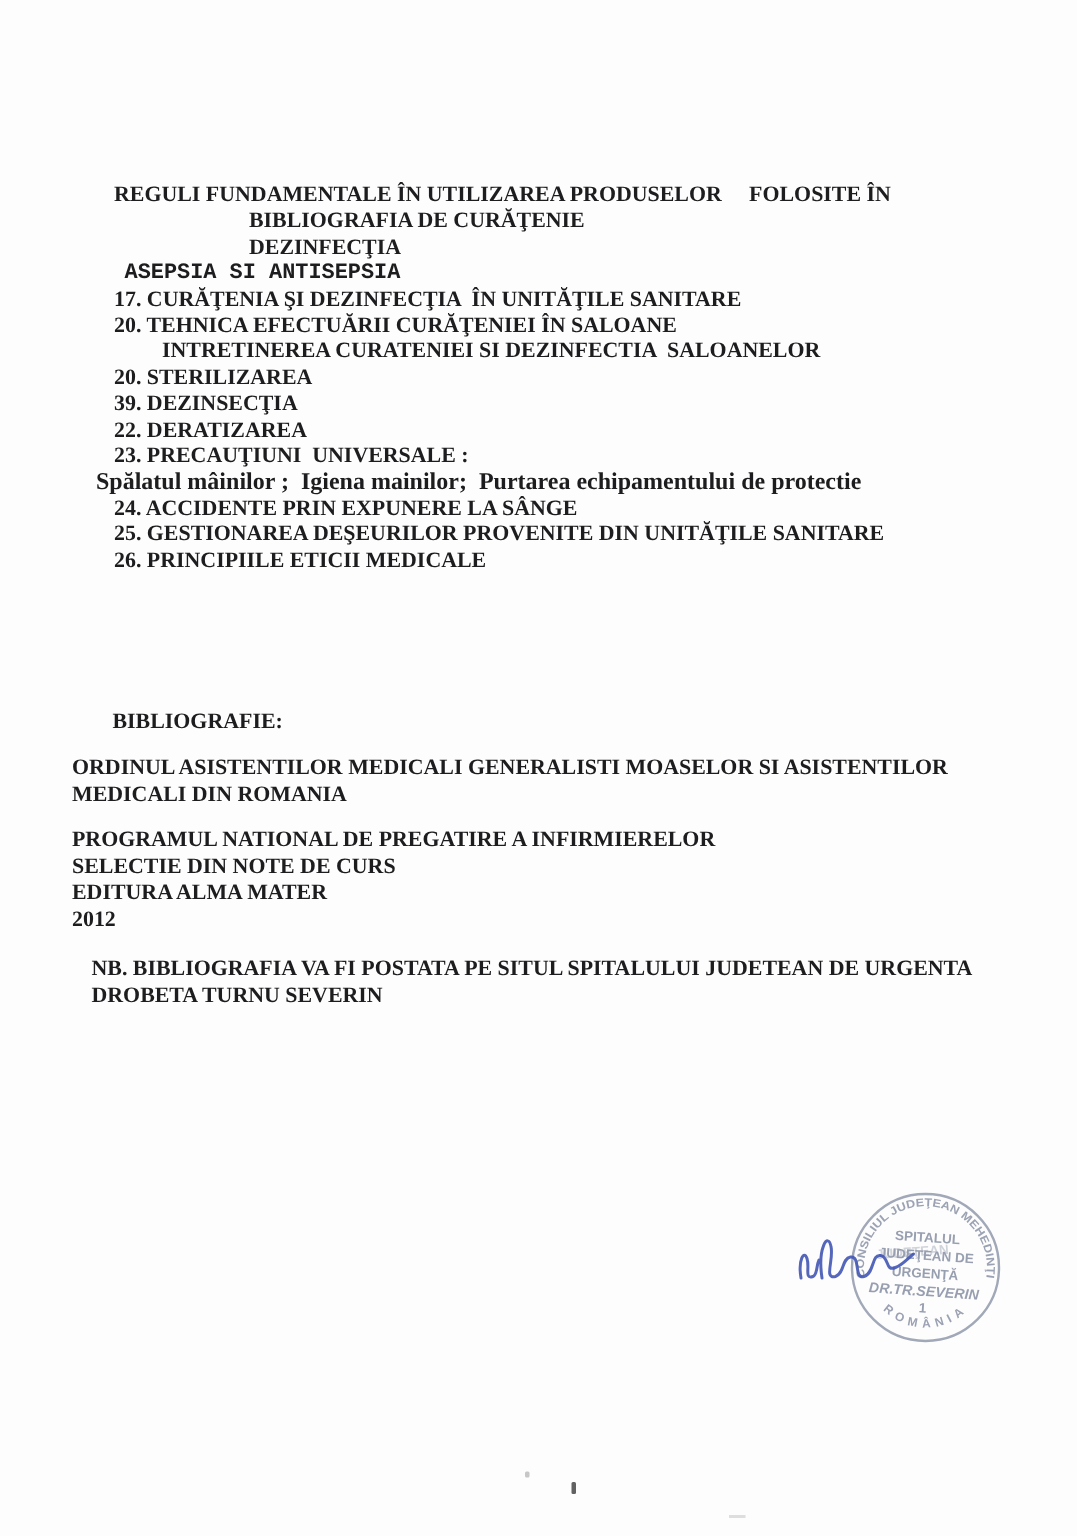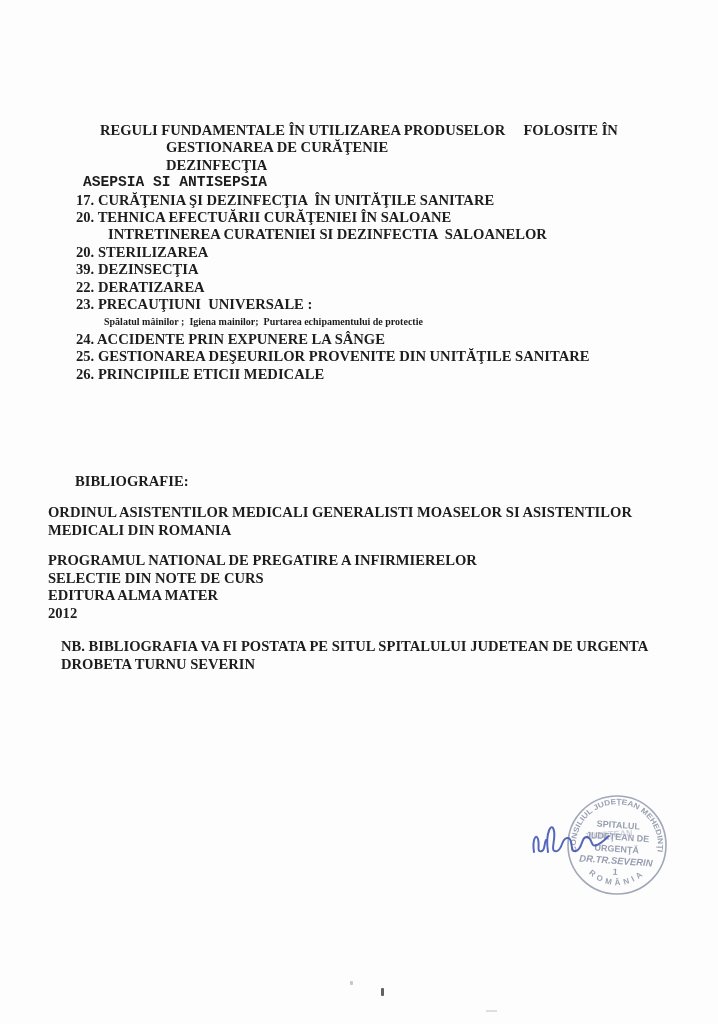--- a/index.html
+++ b/index.html
@@ -17,26 +17,26 @@
 
   
   .toc {
     position: absolute;
     top: 122px;
     left: 0;
     width: 718px;
     font-size: 14.6px;
     line-height: 17.4px;
   }
-  .ind-h1   { padding-left: 100px; }
+  .ind-h1   { padding-left: 76px; }
   .ind-h2   { padding-left: 166px; }
   .ind-h3   { padding-left: 83px; font-family: Liberation Mono, monospace; }
   .ind-item { padding-left: 76px;  }
   .ind-sub1 { padding-left: 108px; }
-  .ind-sub2 { padding-left: 104px; font-size: 10px; }
+  .ind-sub2 { padding-left: 64px; font-size: 16px; }
 
   
   .bib-label {
     position: absolute;
     top: 473px;
     left: 75px;
     font-size: 14.6px;
   }
   .bib-entry {
     position: absolute;
@@ -74,21 +74,21 @@
   .speck2 { left: 381px; top: 988px; width: 3px; height: 8px; background: #3a3a3a; opacity: .8; border-radius: 1px; }
   .speck3 { left: 486px; top: 1010px; width: 11px; height: 2px; background: #bfbfbf; opacity: .5; }
 </style>
 </head>
 <body>
 
 <div class="page">
 
   <div class="toc">
     <div class="line ind-h1">REGULI FUNDAMENTALE ÎN UTILIZAREA PRODUSELOR     FOLOSITE ÎN</div>
-    <div class="line ind-h2">GESTIONAREA DE CURĂŢENIE</div>
+    <div class="line ind-h2">BIBLIOGRAFIA DE CURĂŢENIE</div>
     <div class="line ind-h2">DEZINFECŢIA</div>
     <div class="line ind-h3">ASEPSIA SI ANTISEPSIA</div>
     <div class="line ind-item">17. CURĂŢENIA ŞI DEZINFECŢIA  ÎN UNITĂŢILE SANITARE</div>
     <div class="line ind-item">20. TEHNICA EFECTUĂRII CURĂŢENIEI ÎN SALOANE</div>
     <div class="line ind-sub1">INTRETINEREA CURATENIEI SI DEZINFECTIA  SALOANELOR</div>
     <div class="line ind-item">20. STERILIZAREA</div>
     <div class="line ind-item">39. DEZINSECŢIA</div>
     <div class="line ind-item">22. DERATIZAREA</div>
     <div class="line ind-item">23. PRECAUŢIUNI  UNIVERSALE :</div>
     <div class="line ind-sub2">Spălatul mâinilor ;  Igiena mainilor;  Purtarea echipamentului de protectie</div>

